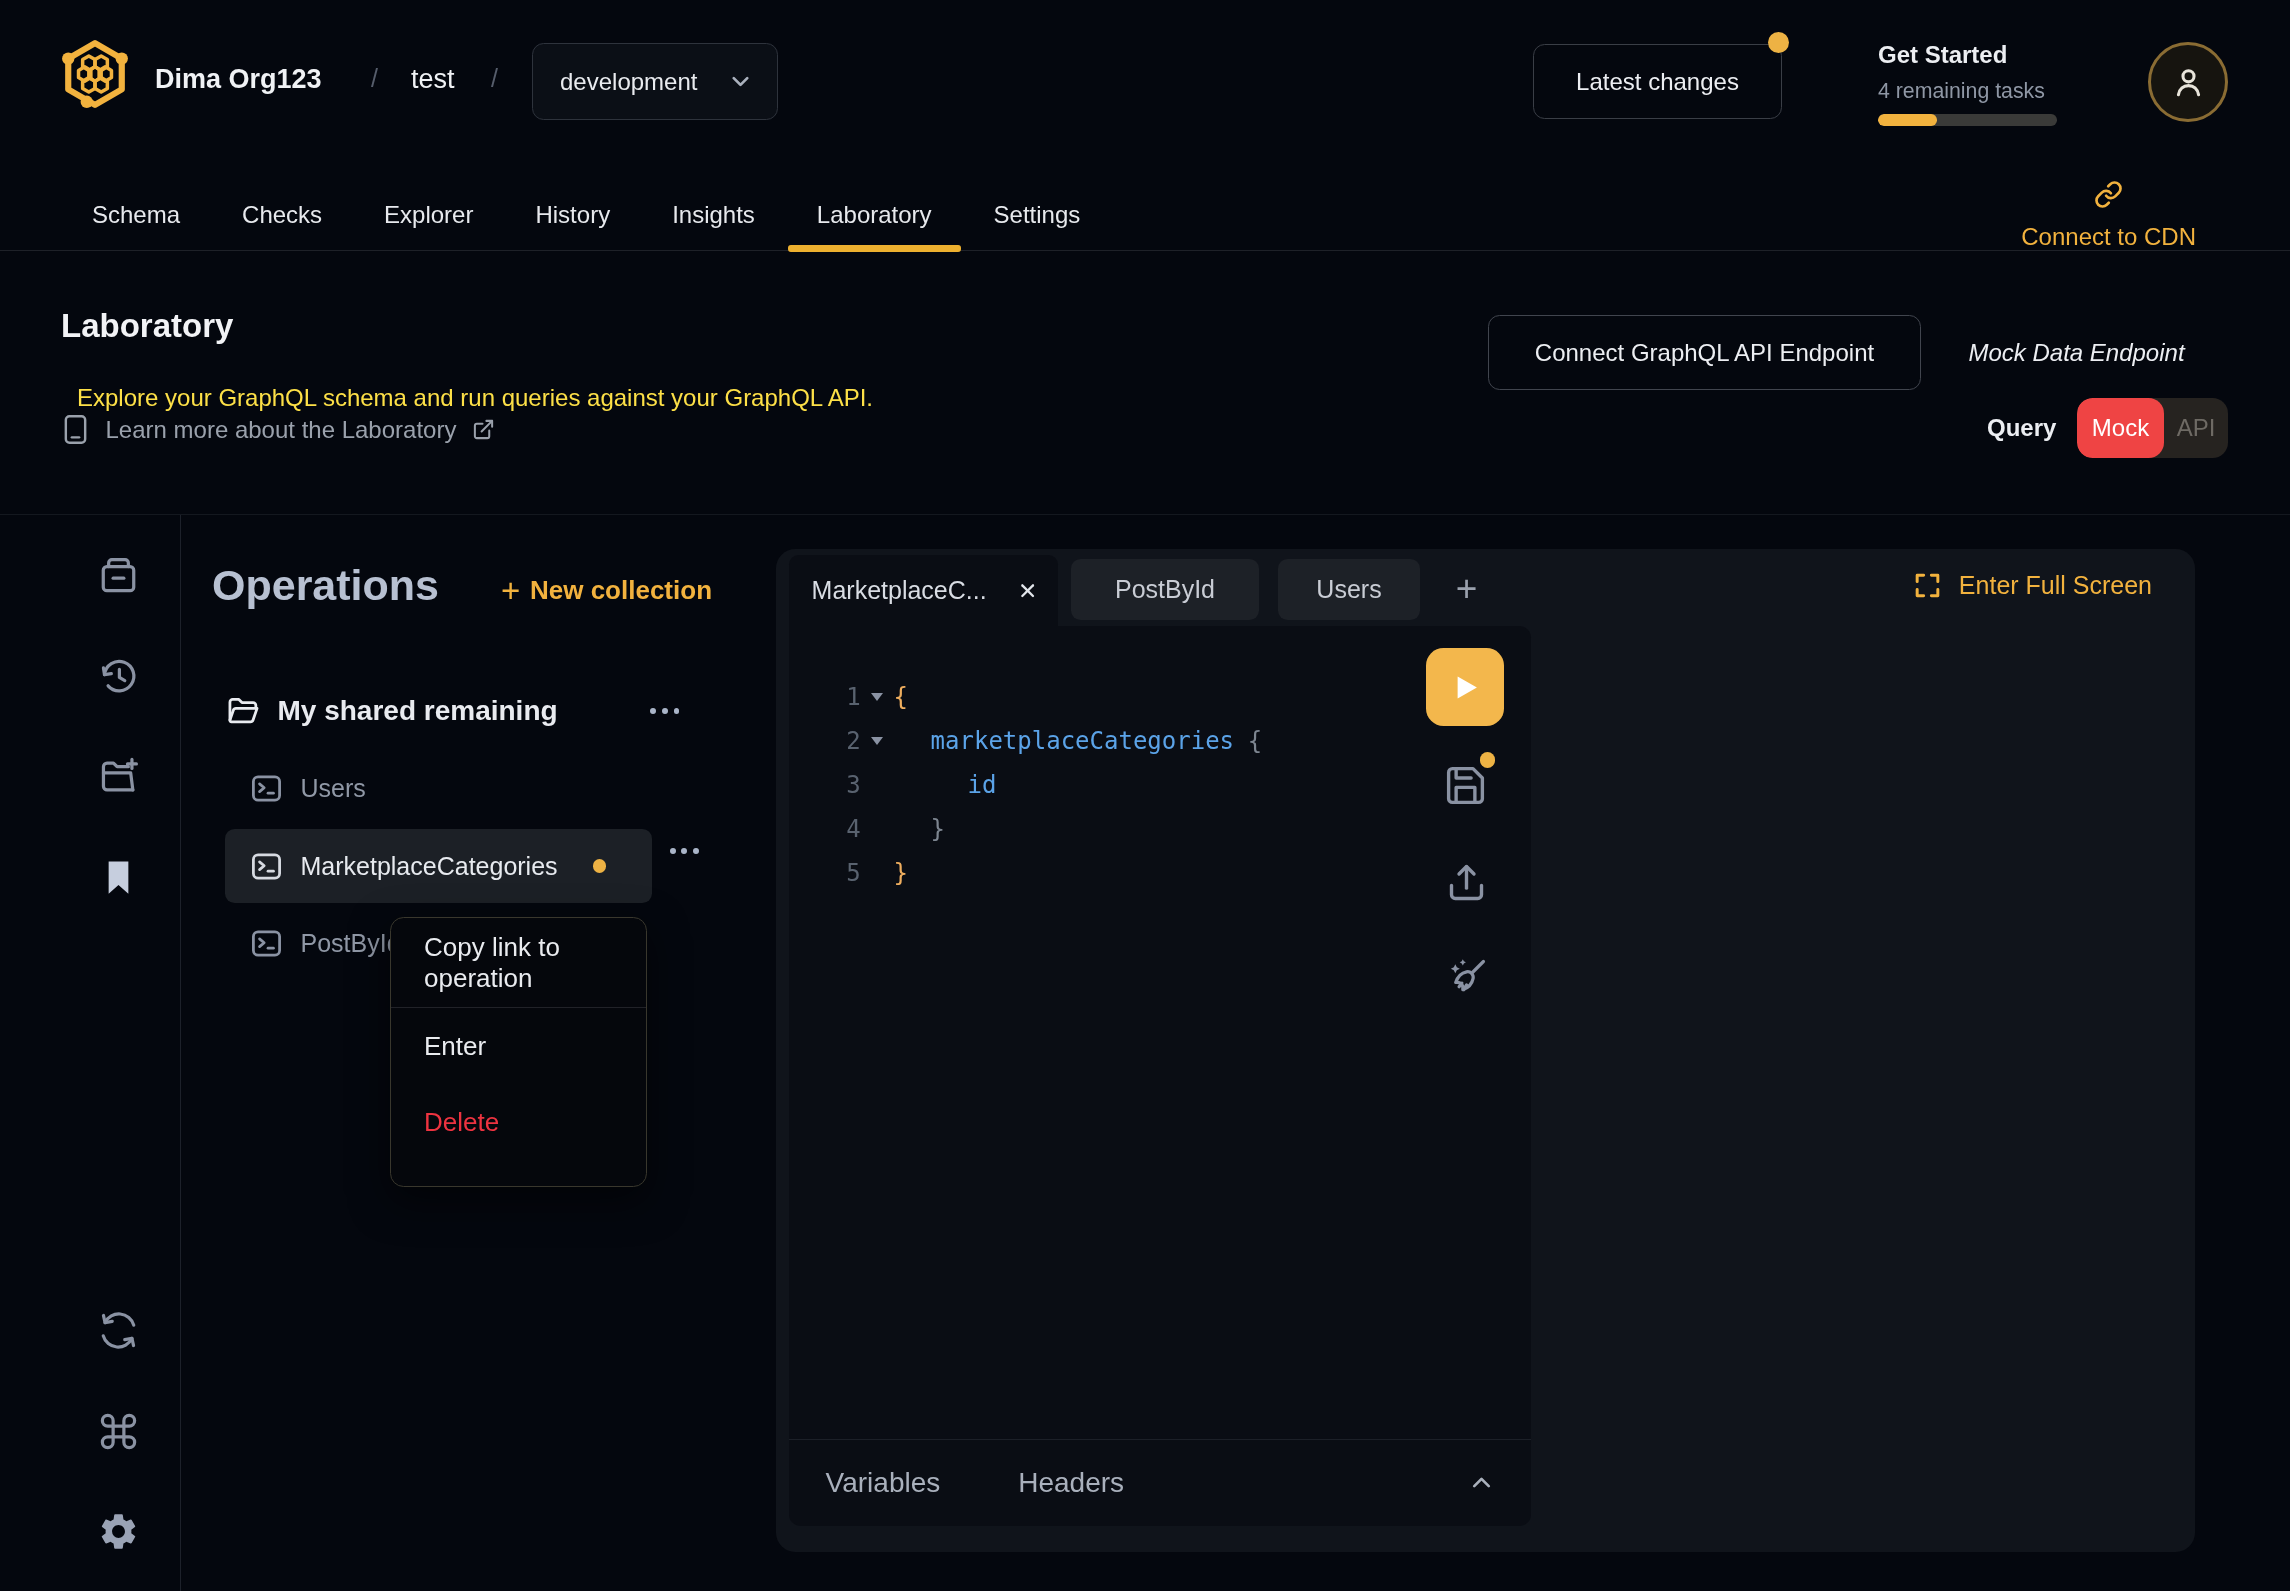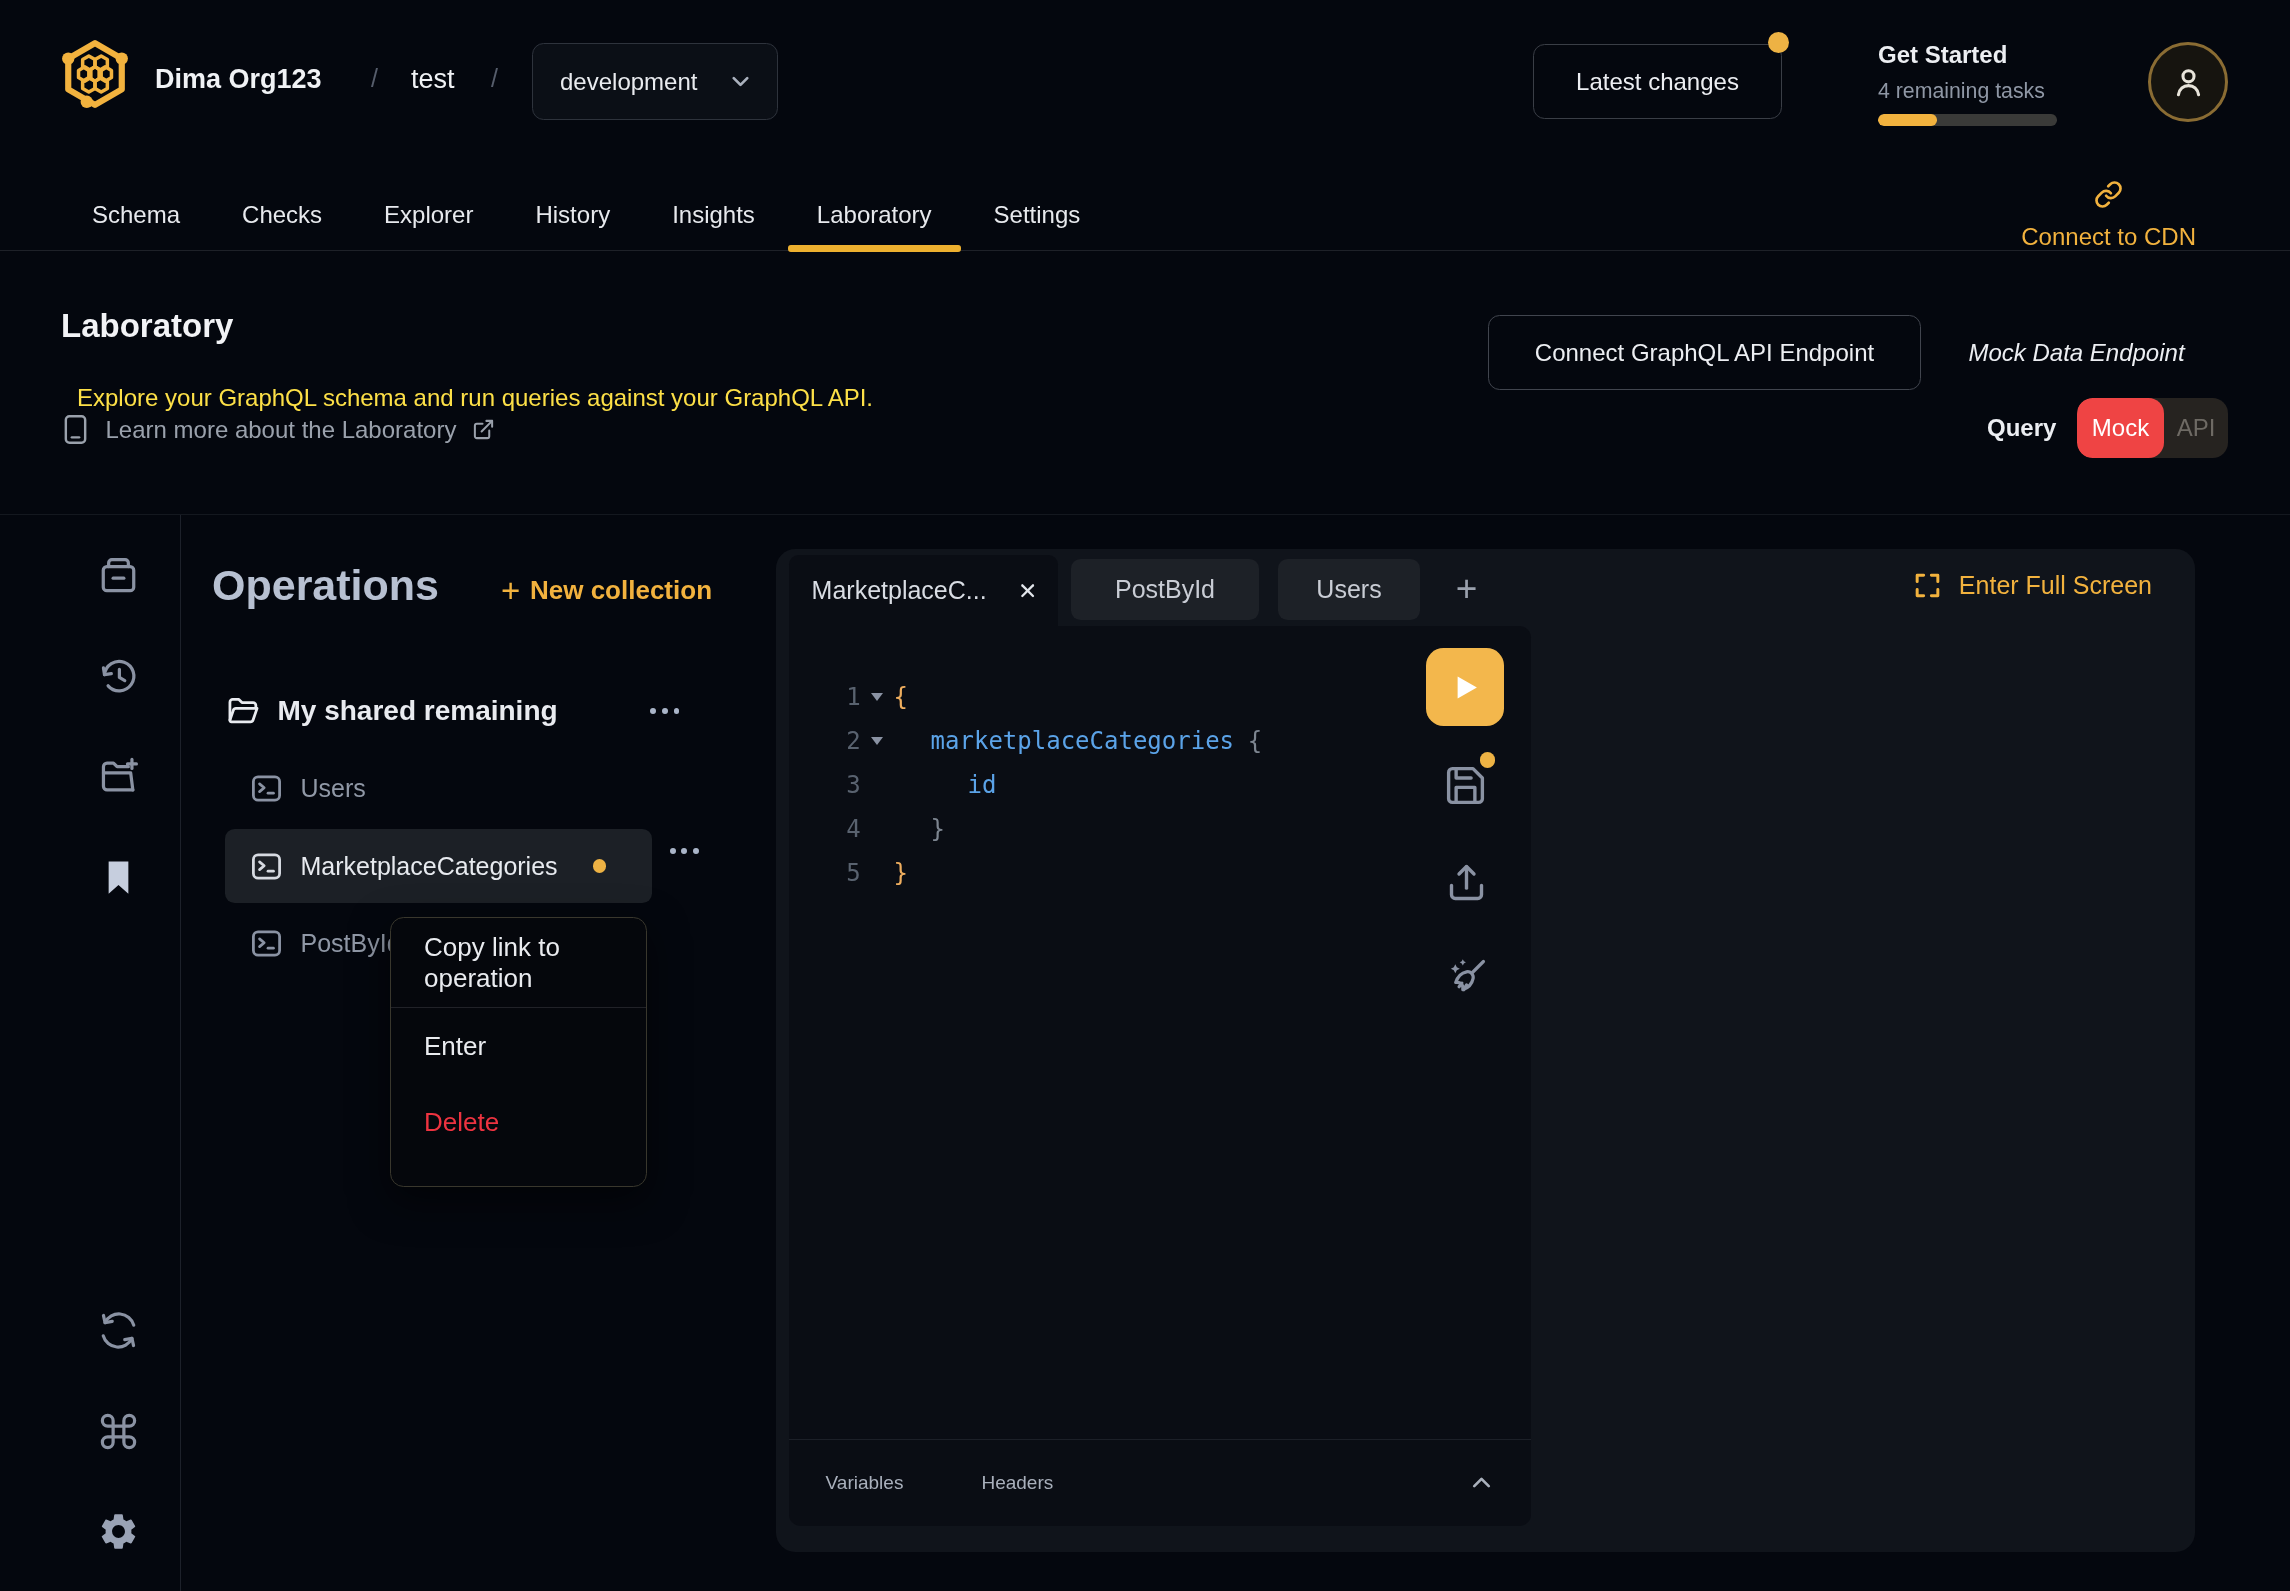--- a/index.html
+++ b/index.html
@@ -135,21 +135,21 @@
   .run-btn { left:637px; top:22px; width:78px; height:78px; border-radius:17.5px; background:#f3b74c;
     display:flex; align-items:center; justify-content:center; cursor:pointer; }
   .act-icon { width:45px; height:45px; cursor:pointer; }
   .save-btn { left:654px; top:137px; }
   .save-dot { left:691px; top:126px; width:15.5px; height:15.5px; border-radius:50%; background:#edb244; }
   .share-btn { left:655px; top:234px; }
   .clean-btn { left:656px; top:328px; }
 
   .bottom-bar { left:0; top:813px; width:742px; height:86px; border-top:1px solid #1c2028;
     display:flex; align-items:center; padding:0 35px 0 37px; gap:78px; }
-  .bb-tab { font-size:19px; color:#a9b0bc; cursor:pointer; }
+  .bb-tab { font-size:28px; color:#a9b0bc; cursor:pointer; }
   .bb-chevron { margin-left:auto; cursor:pointer; }
 </style>
 </head>
 <body>
 
 <div id="app">
 
   <div class="abs logo">
     <svg width="70" height="70" viewBox="0 0 68 68" fill="none" stroke="#f2b23e" stroke-width="6" stroke-linejoin="round">
       <polygon points="34,4 60,19 60,49 34,64 8,49 8,19"></polygon>

